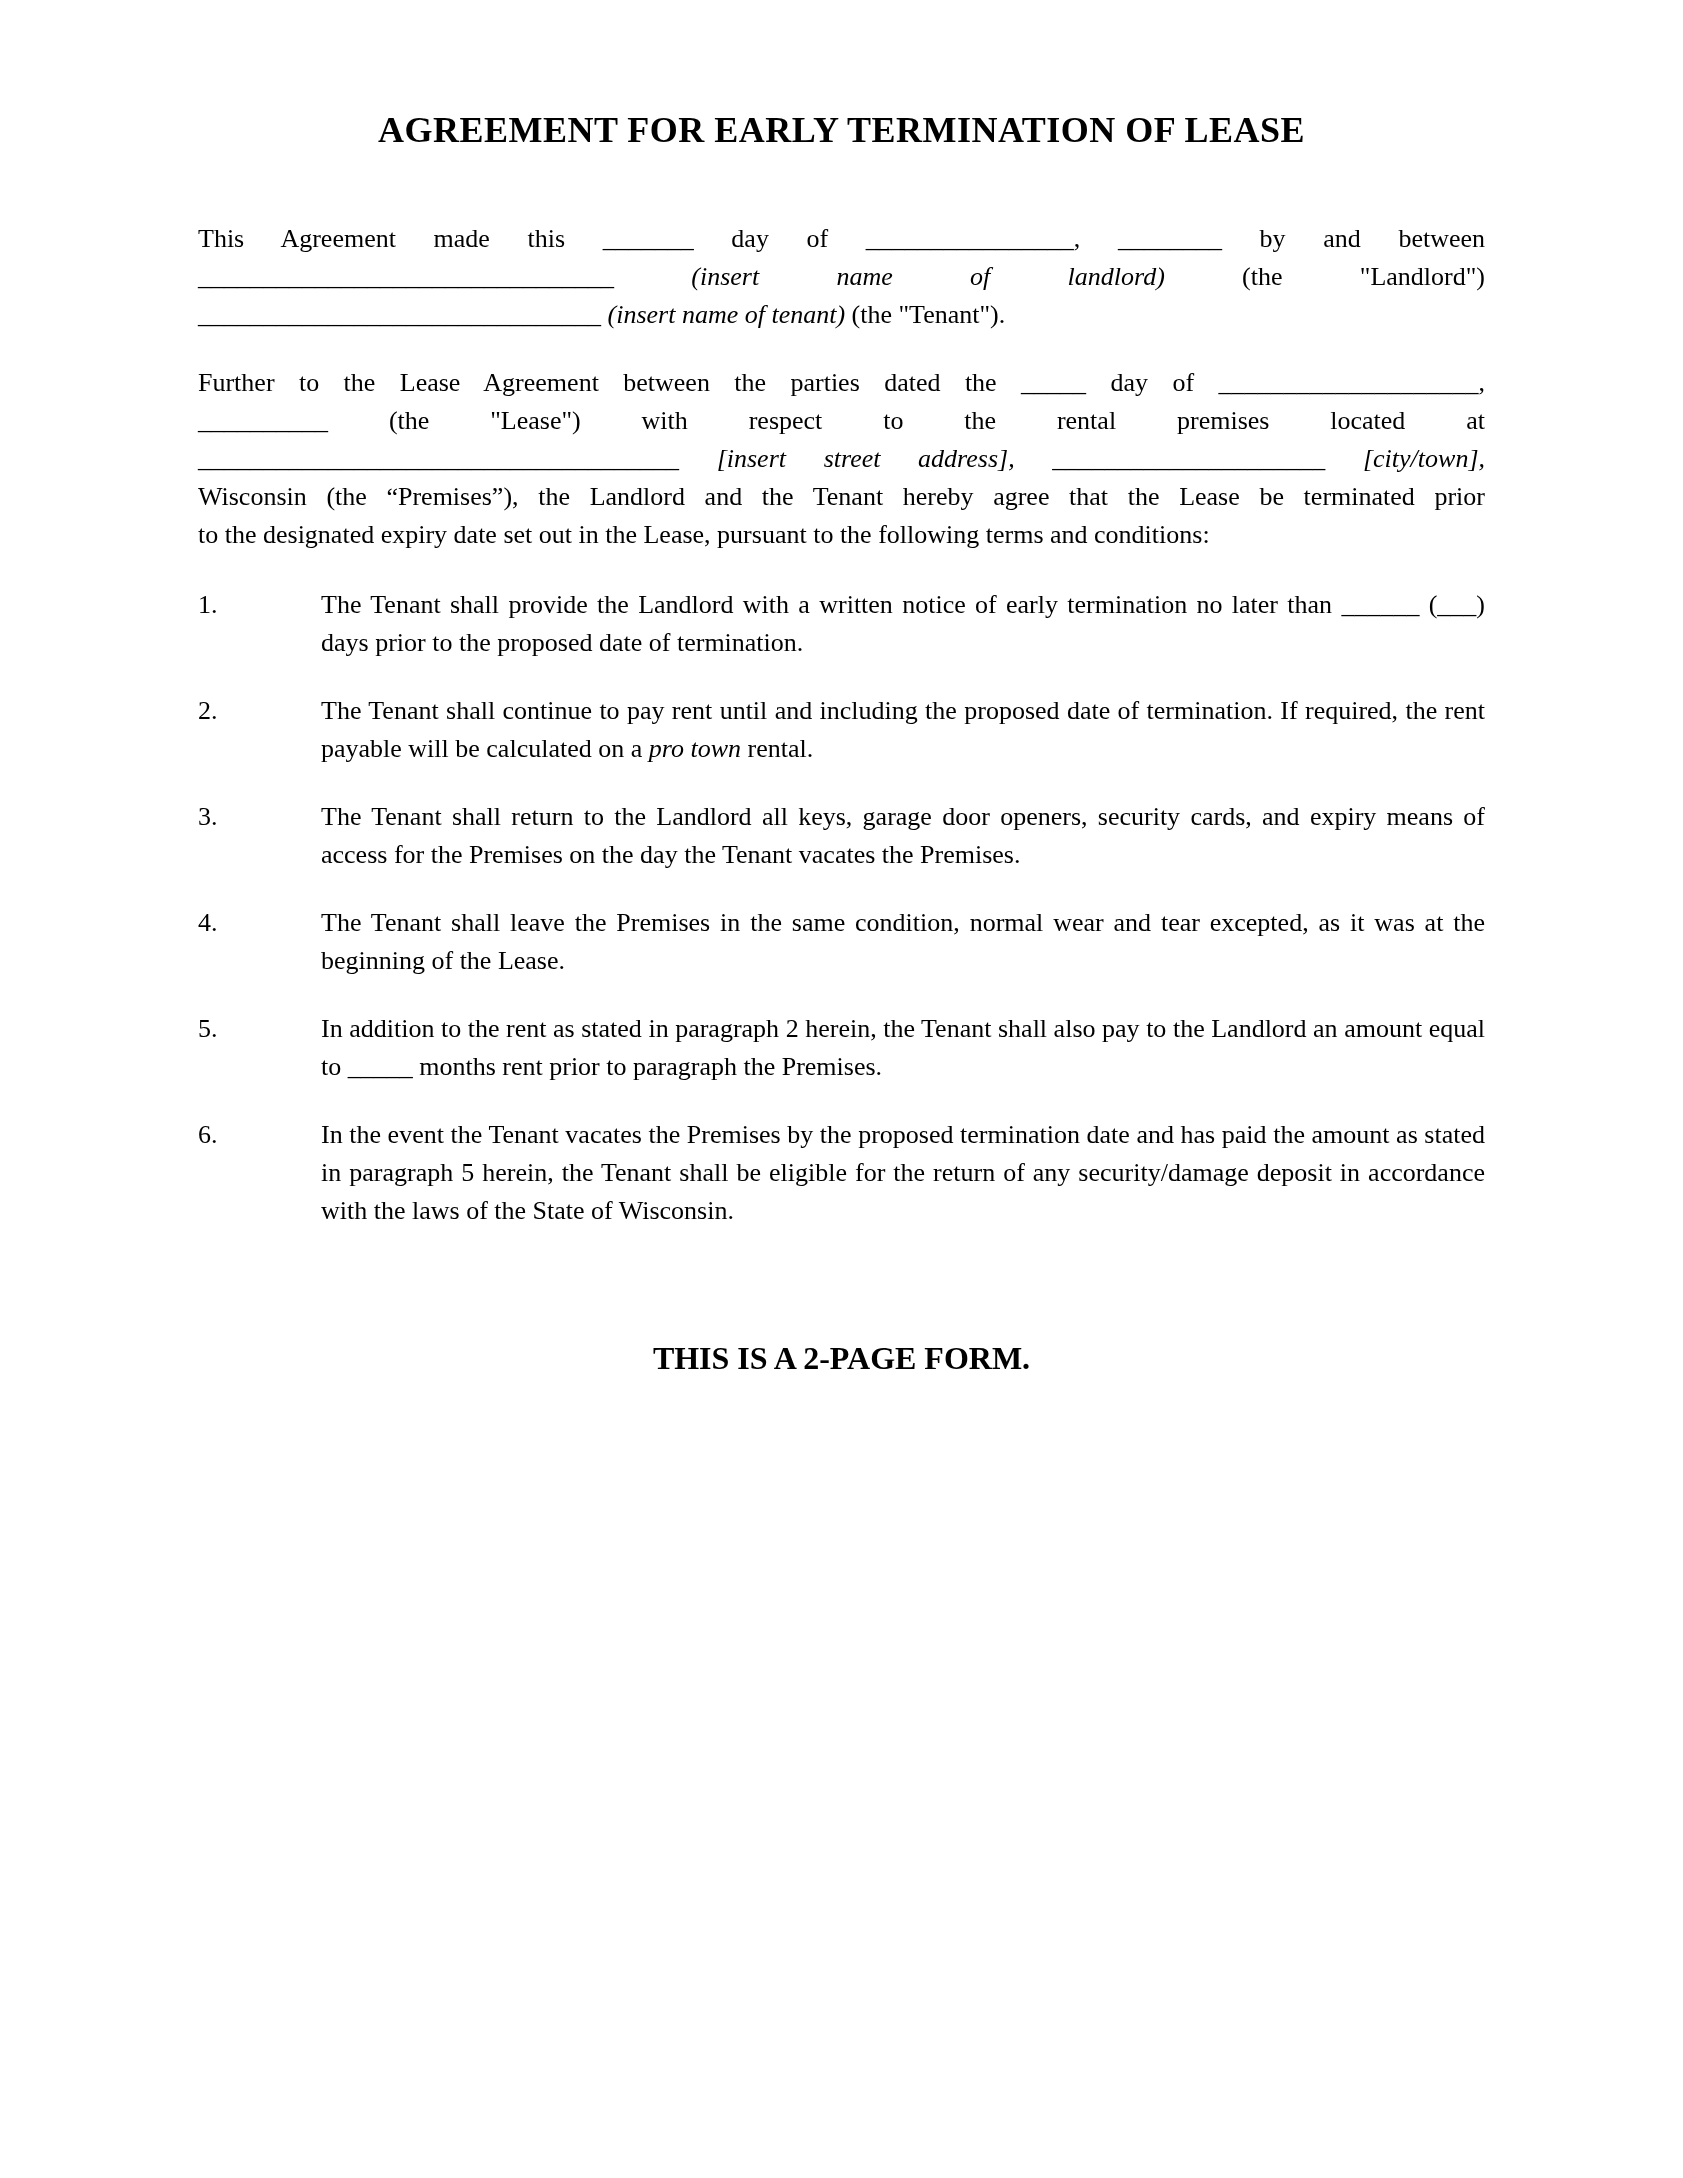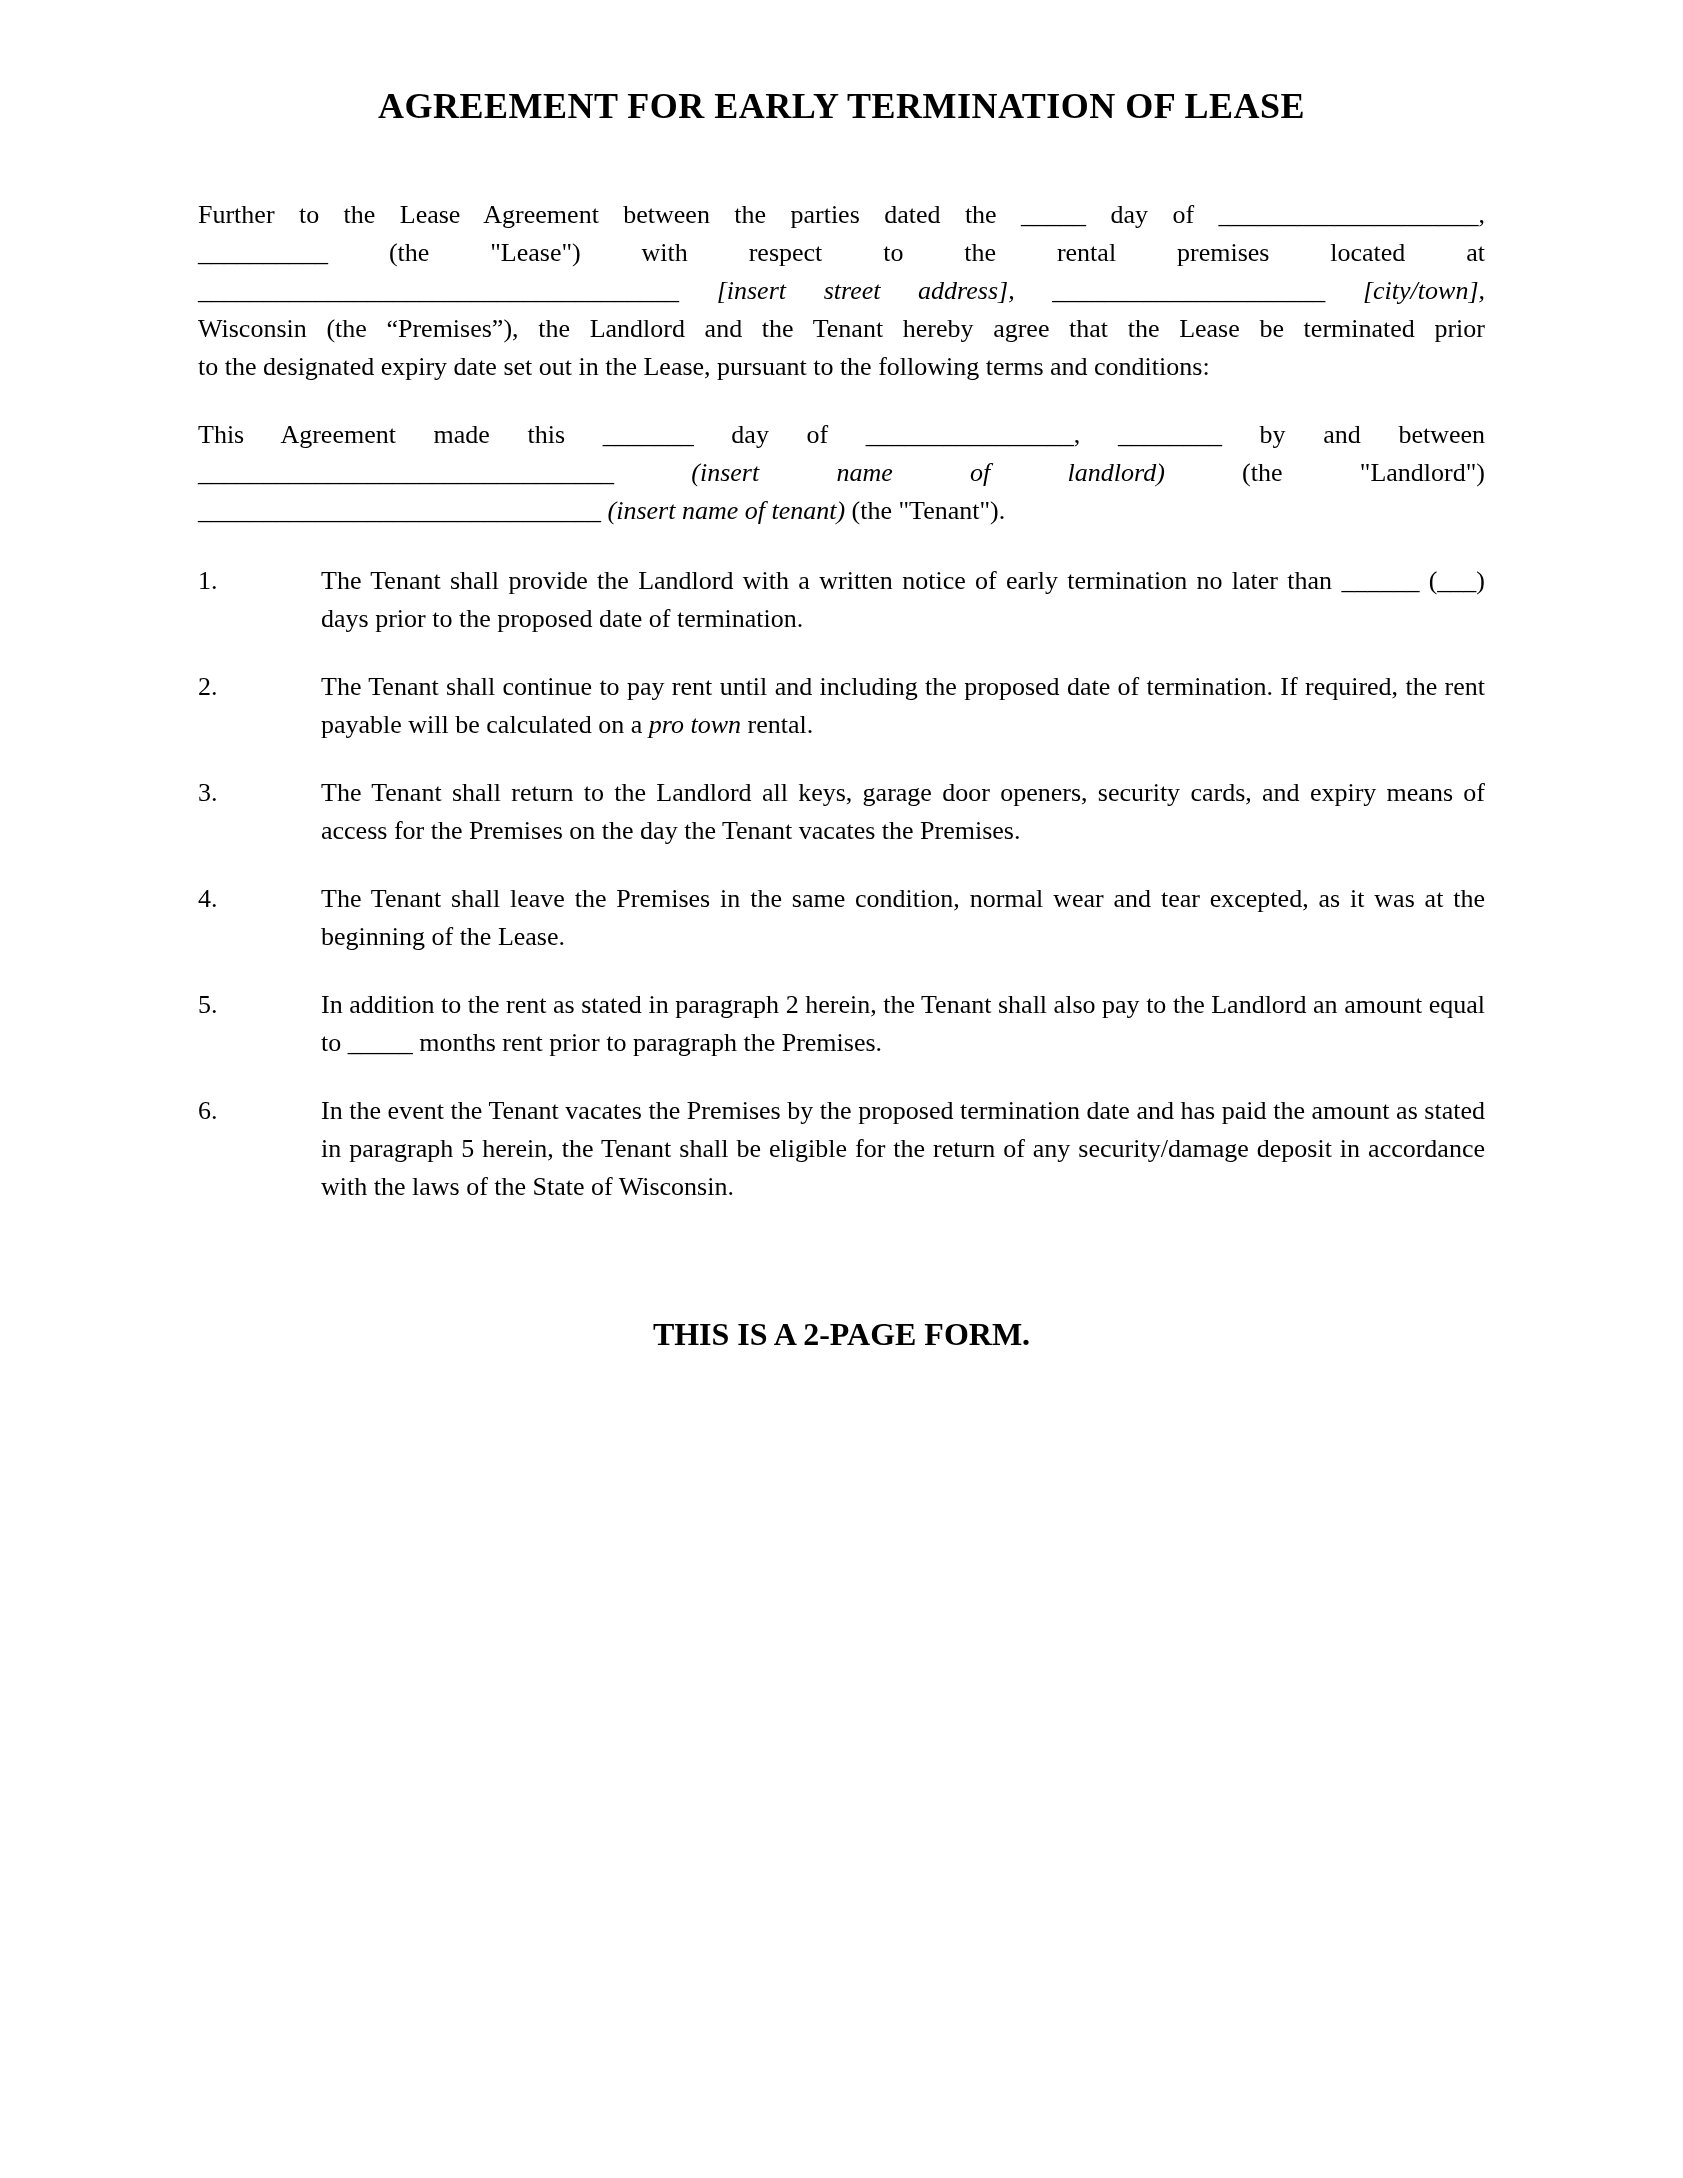--- a/index.html
+++ b/index.html
@@ -10,21 +10,21 @@
   .page {
     position: relative;
     width: 1683px;
     height: 2178px;
     box-sizing: border-box;
     background: #ffffff;
     color: #000000;
     font-family: "Liberation Serif", "DejaVu Serif", serif;
     font-size: 26px;
     line-height: 38px;
-    padding: 85px 198px 0 198px;
+    padding: 109px 198px 0 198px;
     overflow: hidden;
   }
   .doc-title {
     font-family: "Liberation Serif", "DejaVu Serif", serif;
     font-size: 36px;
     line-height: 42px;
     font-weight: bold;
     text-align: center;
     margin: 0 0 69px 0;
     letter-spacing: 0.5px;
@@ -52,61 +52,61 @@
 </style>
 </head>
 <body>
 
 <div class="page">
 
   <h1 class="doc-title">AGREEMENT FOR EARLY TERMINATION OF LEASE</h1>
 
   <div class="para">
     <div class="jline">
+      <span>This Agreement made this</span>
+      <span>_______</span>
+      <span>day of</span>
+      <span>________________,</span>
+      <span>________</span>
+      <span>by and between</span>
+    </div>
+    <div class="jline">
+      <span>________________________________</span>
+      <span class="it">(insert name of landlord)</span>
+      <span>(the "Landlord")</span>
+    </div>
+    <div class="lline">
+      <span>_______________________________</span>
+      <span class="it">(insert name of tenant)</span>
+      <span>(the "Tenant").</span>
+    </div>
+  </div>
+
+  <div class="para">
+    <div class="jline">
       <span>Further to the Lease Agreement between the parties dated the</span>
       <span>_____</span>
       <span>day of</span>
       <span>____________________,</span>
     </div>
     <div class="jline">
       <span>__________</span>
       <span>(the "Lease") with respect to the rental premises located at</span>
     </div>
     <div class="jline">
       <span>_____________________________________</span>
       <span class="it">[insert street address],</span>
       <span>_____________________</span>
       <span class="it">[city/town],</span>
     </div>
     <div class="jline">
       <span>Wisconsin (the “Premises”), the Landlord and the Tenant hereby agree that the Lease be terminated prior</span>
     </div>
     <div class="lline">
       <span>to the designated expiry date set out in the Lease, pursuant to the following terms and conditions:</span>
-    </div>
-  </div>
-
-  <div class="para">
-    <div class="jline">
-      <span>This Agreement made this</span>
-      <span>_______</span>
-      <span>day of</span>
-      <span>________________,</span>
-      <span>________</span>
-      <span>by and between</span>
-    </div>
-    <div class="jline">
-      <span>________________________________</span>
-      <span class="it">(insert name of landlord)</span>
-      <span>(the "Landlord")</span>
-    </div>
-    <div class="lline">
-      <span>_______________________________</span>
-      <span class="it">(insert name of tenant)</span>
-      <span>(the "Tenant").</span>
     </div>
   </div>
 
   <div class="list">
 
     <div class="item">
       <div class="item-num">1.</div>
       <div class="item-text">
         <span>The Tenant shall provide the Landlord with a written notice of early termination no later than</span>
         <span>______ (___)</span>

